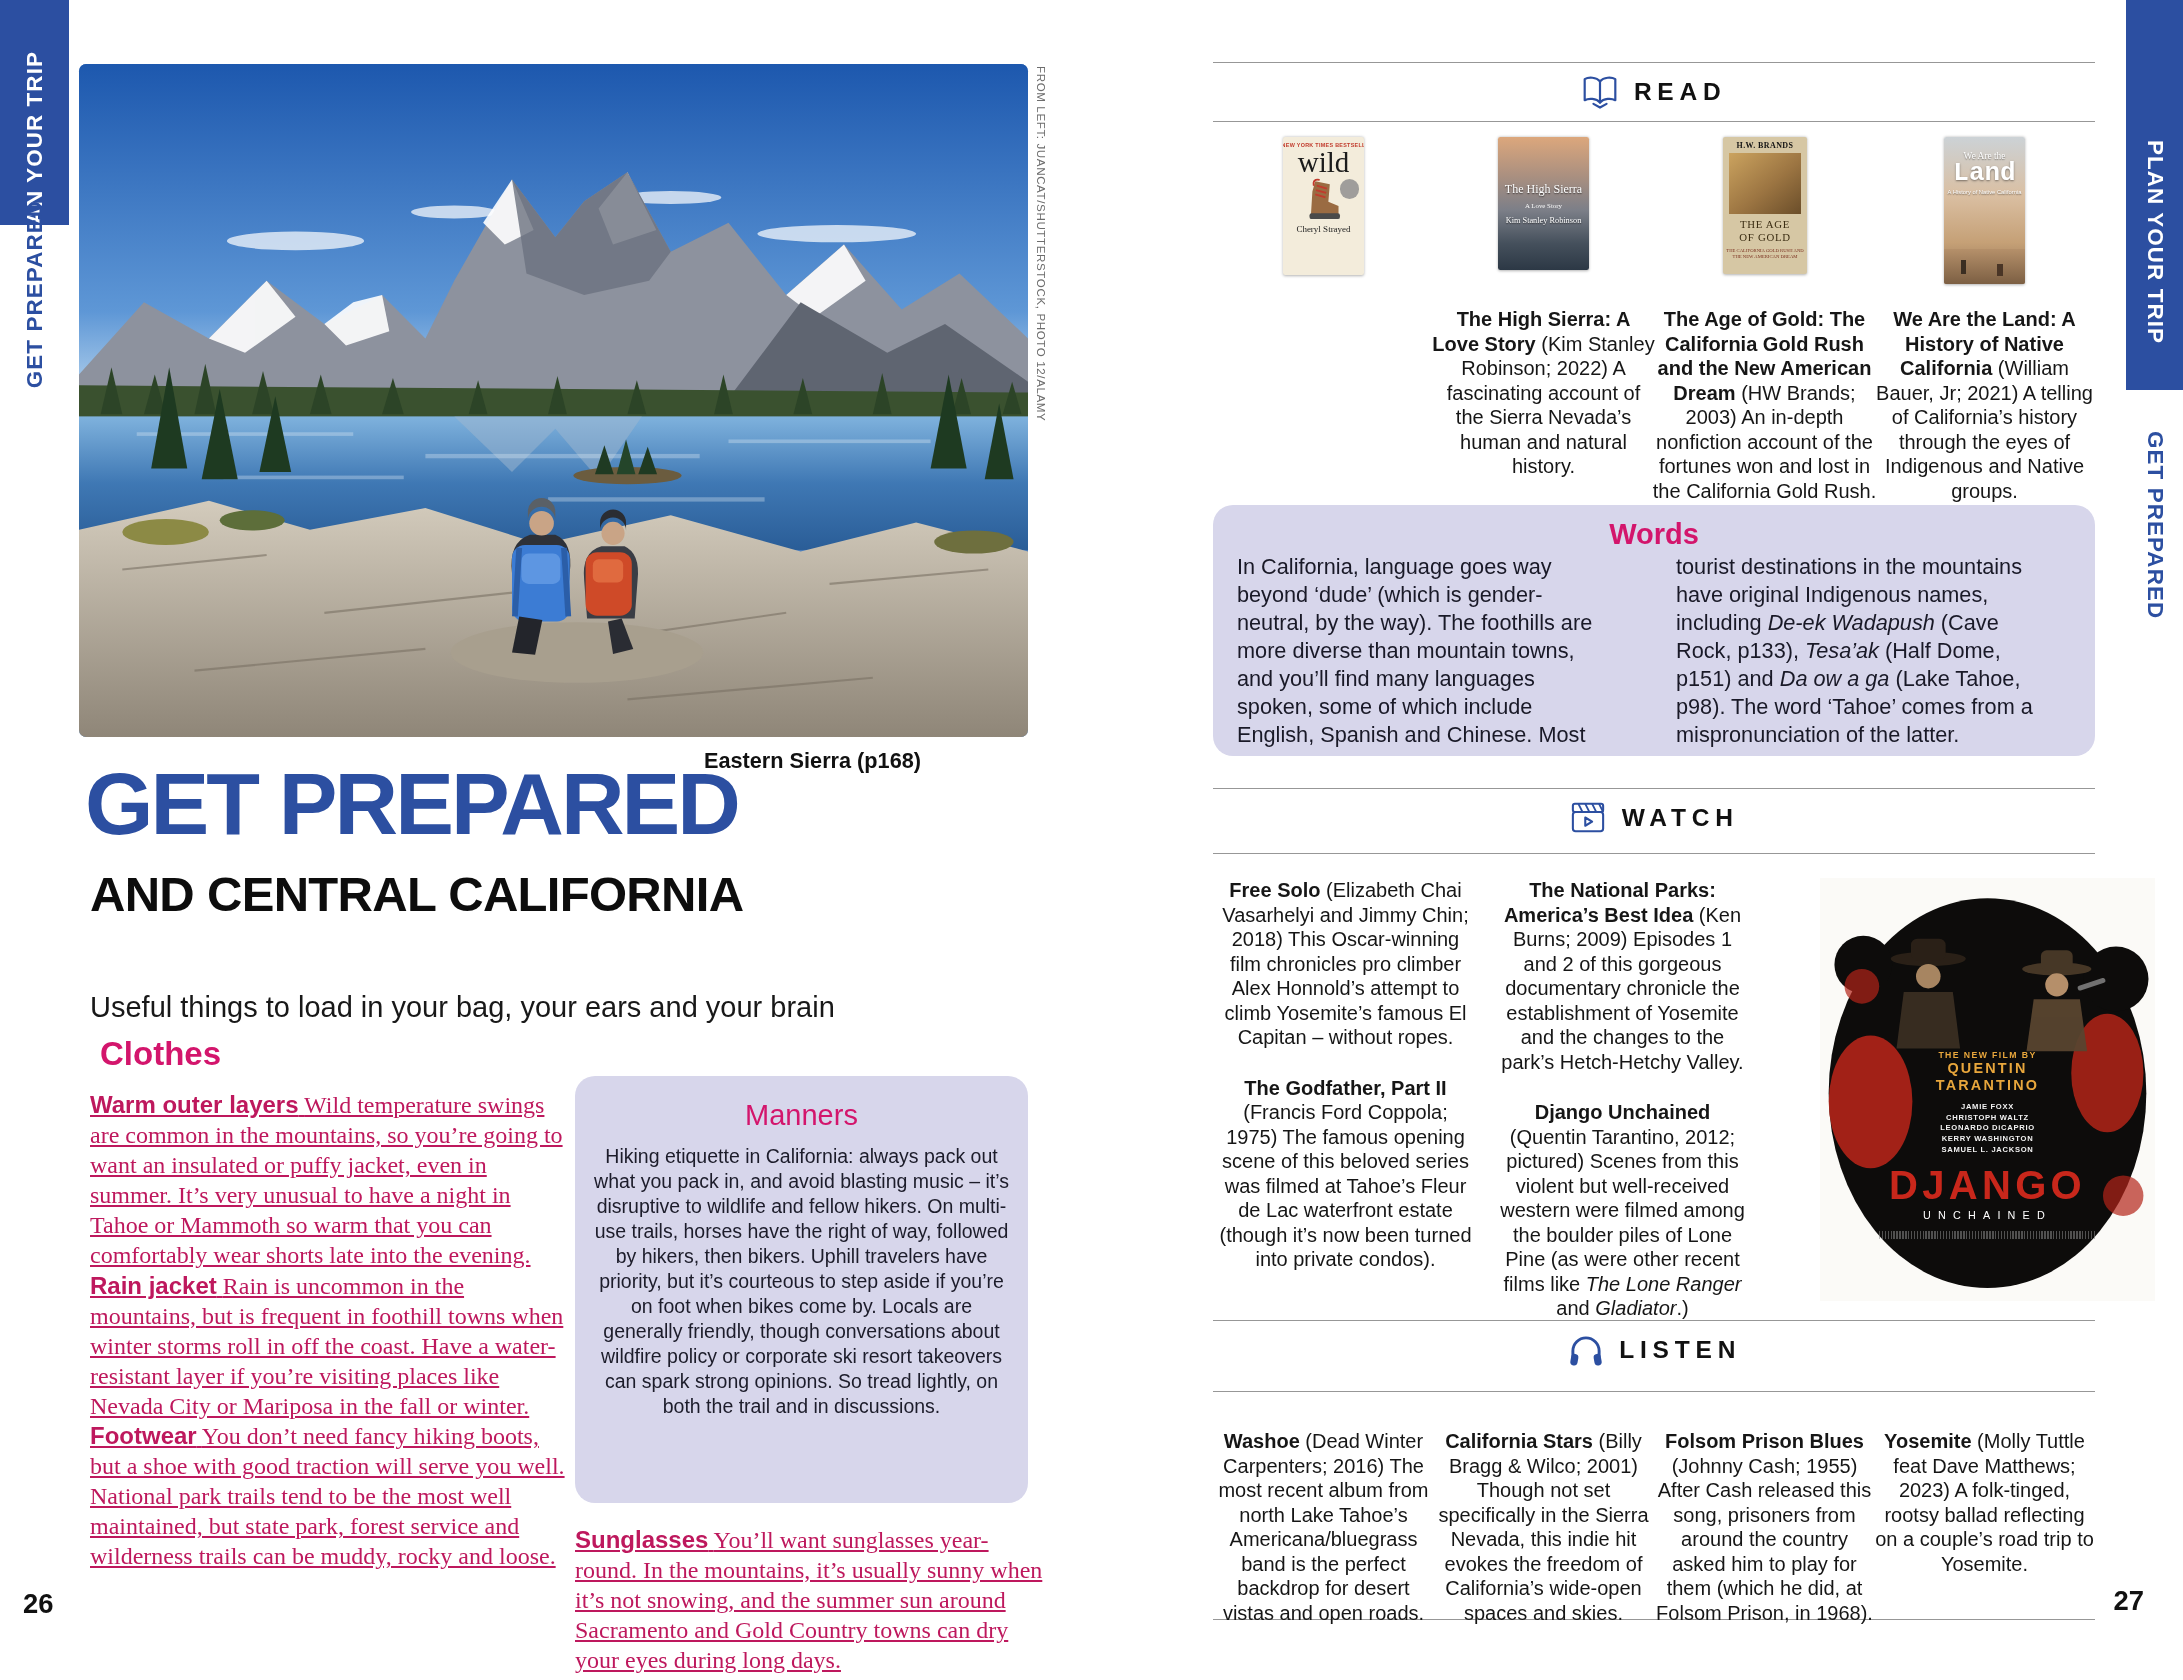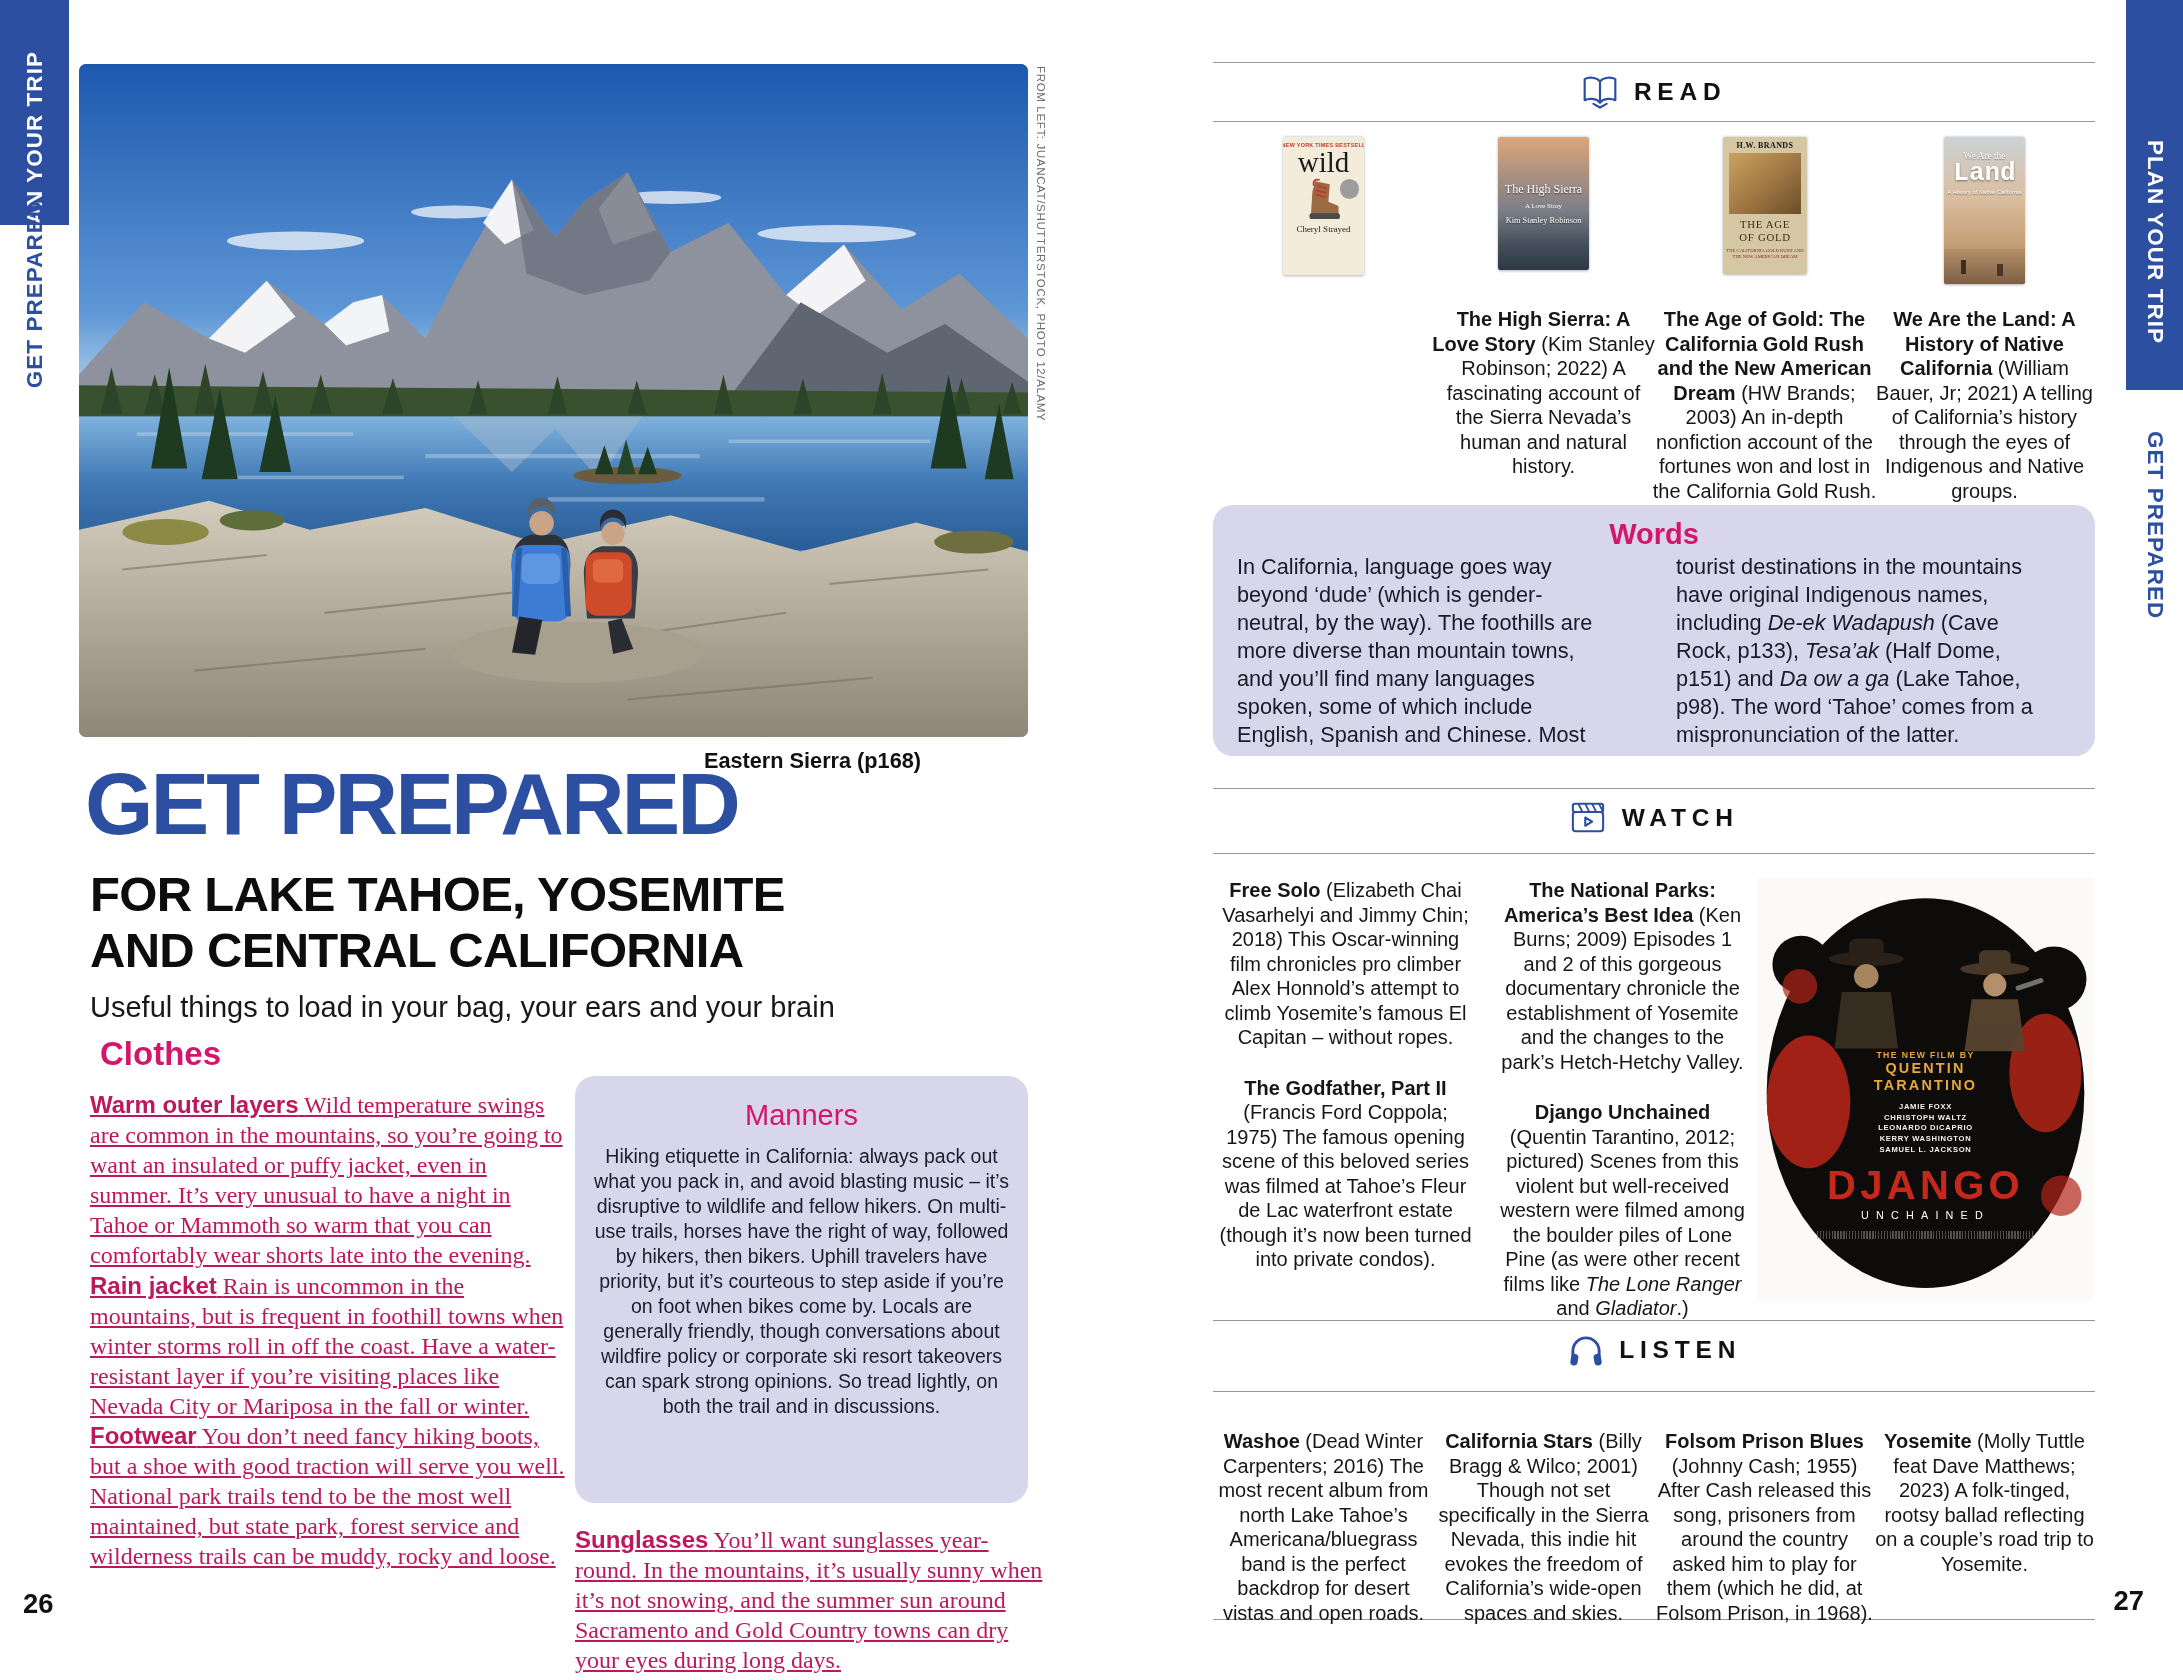--- a/index.html
+++ b/index.html
@@ -79,21 +79,21 @@
   .watl-fig1{position:absolute;bottom:10px;left:17.3px;width:4.3px;height:14.4px;background:#3b2e22;}
   .watl-fig2{position:absolute;bottom:8.7px;right:21.7px;width:6.5px;height:11.6px;background:#4a3526;}
 
   
   .wordsbox{left:1213px;top:505px;width:882px;height:251px;background:#d7d6eb;border-radius:20px;}
   .words-h{left:1213px;top:518px;width:882px;text-align:center;font-size:29px;font-weight:700;color:#d3156c;}
   .words-col{position:absolute;font-size:21.7px;line-height:28px;color:#191927;}
   .words-col em{font-style:italic;}
 
   
-  .poster{left:1758px;top:878px;width:335px;height:423px;background:#fbfaf7;}
+  .poster{left:1820px;top:878px;width:335px;height:423px;background:#fbfaf7;}
   .poster svg{position:absolute;inset:0;}
   .poster-text{position:absolute;left:0;right:0;top:172px;text-align:center;}
   .pt-top{color:#e9a73c;font-size:8.7px;font-weight:700;letter-spacing:1.4px;}
   .pt-dir{color:#e9a73c;font-size:14.4px;font-weight:700;letter-spacing:2.2px;line-height:17.3px;}
   .pt-cast{margin-top:7.2px;color:#f2f2f2;font-size:7.6px;font-weight:700;letter-spacing:0.7px;line-height:10.8px;}
   .pt-title{margin-top:8.7px;color:#c8271b;font-size:40px;font-weight:700;letter-spacing:4.3px;line-height:42px;}
   .pt-sub{margin-top:2.9px;color:#ffffff;font-size:10.8px;letter-spacing:7.2px;}
   .pt-credits{width:217px;height:7.2px;margin:10px auto 0;opacity:.55;
      background:repeating-linear-gradient(90deg,#888 0 1.4px,transparent 1.4px 2.9px);}
 
@@ -225,21 +225,20 @@
         <rect x="712" y="686" width="42" height="32" rx="8" fill="#e06a3f"></rect>
         <path d="M752 768 L768 810 L740 817 L733 772 Z" fill="#2a2c33"></path>
       </g>
     </svg>
   </figure>
   <div class="abs credit">FROM LEFT: JUANCAT/SHUTTERSTOCK, PHOTO 12/ALAMY</div>
   <div class="abs caption">Eastern Sierra (p168)</div>
 
   <h1 class="abs h-main" style="margin:0;">GET PREPARED</h1>
   <div class="abs h-sub">
-    <div>FOR LAKE TAHOE, YOSEMITE</div>
     <div>AND CENTRAL CALIFORNIA</div>
   </div>
   <div class="abs tagline">Useful things to load in your bag, your ears and your brain</div>
 
   <h2 class="abs sec-h clothes-h" style="margin:0;">Clothes</h2>
   <div class="abs body-col serif">
     <p><strong>Warm outer layers</strong> <span>Wild temperature swings are common in the mountains, so you’re going to want an insulated or puffy jacket, even in summer. It’s very unusual to have a night in Tahoe or Mammoth so warm that you can comfortably wear shorts late into the evening.</span></p>
     <p><strong>Rain jacket</strong> <span>Rain is uncommon in the mountains, but is frequent in foothill towns when winter storms roll in off the coast. Have a water-resistant layer if you’re visiting places like Nevada City or Mariposa in the fall or winter.</span></p>
     <p><strong>Footwear</strong> <span>You don’t need fancy hiking boots, but a shoe with good traction will serve you well. National park trails tend to be the most well maintained, but state park, forest service and wilderness trails can be muddy, rocky and loose.</span></p>
   </div>

